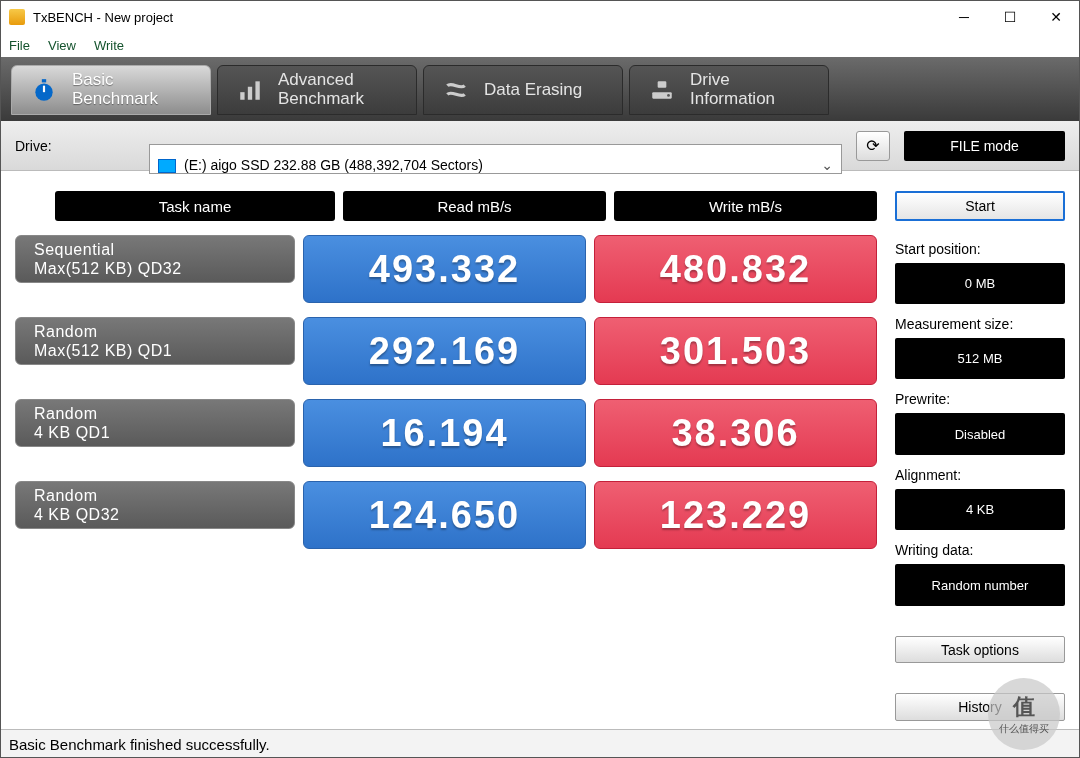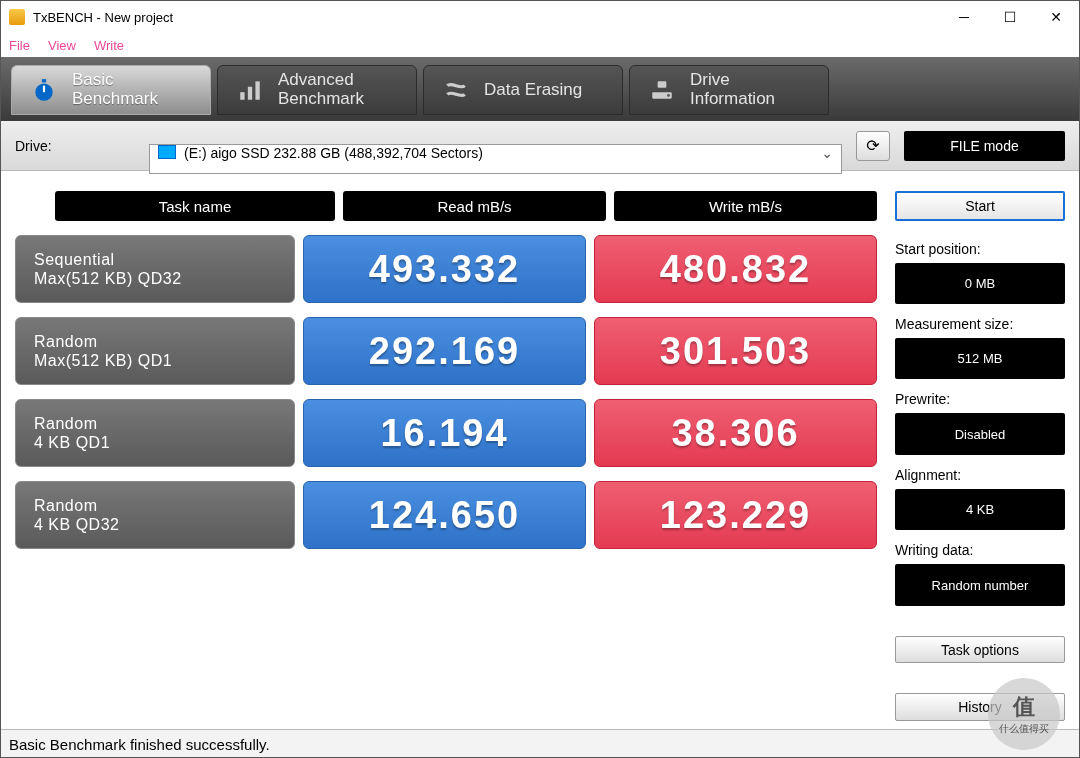--- a/index.html
+++ b/index.html
@@ -6,52 +6,52 @@
 body { background: #fff; width: 1080px; height: 758px; overflow: hidden; border: 1px solid #555; }
 
 
 .titlebar { height: 32px; display: flex; align-items: center; padding: 0 0 0 8px; background: #fff; }
 .titlebar .app-icon { width: 16px; height: 16px; background: linear-gradient(#f7c948, #e89b0c); border-radius: 2px; margin-right: 8px; }
 .titlebar .title { font-size: 13px; color: #000; flex: 1; }
 .win-controls { display: flex; }
 .win-btn { width: 46px; height: 32px; display: flex; align-items: center; justify-content: center; font-size: 14px; color: #000; }
 
 
-.menubar { height: 24px; display: flex; align-items: center; padding: 0 8px; gap: 18px; font-size: 13px; color: #ec4899; }
+.menubar { height: 24px; display: flex; align-items: center; padding: 0 8px; gap: 18px; font-size: 13px; color: #14532d; }
 .menubar span { cursor: default; }
 
 
 .tabstrip { height: 64px; background: linear-gradient(#6b6b6b, #3a3a3a); display: flex; padding: 8px 10px 0 10px; gap: 6px; }
 .tab { flex: 0 0 auto; min-width: 200px; height: 50px; display: flex; align-items: center; gap: 14px; padding: 0 18px; color: #e4e4e4; font-size: 17px; line-height: 1.1; border-radius: 6px 6px 0 0; cursor: pointer; background: linear-gradient(#555,#3c3c3c); border: 1px solid #2b2b2b; }
 .tab.active { background: linear-gradient(#d9d9d9,#8d8d8d); color: #fff; border: 1px solid #aaa; text-shadow: 0 1px 1px rgba(0,0,0,.4); }
 .tab .icon { width: 28px; height: 28px; display: flex; align-items: center; justify-content: center; }
 .tab .lbl { display: flex; flex-direction: column; }
 
 
 .drive-row { height: 50px; background: linear-gradient(#eee,#d9d9d9); display: flex; align-items: center; padding: 0 14px; gap: 14px; border-bottom: 1px solid #bbb; }
 .drive-row .lbl { font-size: 14px; width: 120px; }
-.drive-select { flex: 1; height: 30px; background: #fff; border: 1px solid #999; display: flex; align-items: flex-start; padding: 0 8px; font-size: 14px; position: relative; margin-top: 26px; }
+.drive-select { flex: 1; height: 30px; background: #fff; border: 1px solid #999; display: flex; align-items: flex-end; padding: 0 8px; font-size: 14px; position: relative; margin-top: 26px; }
 .drive-select .chev { margin-left: auto; color: #555; }
 .drive-select .drv-icon { width: 18px; height: 14px; margin-right: 8px; background: #0af; border: 1px solid #06c; display: inline-block; }
 .refresh-btn { width: 34px; height: 30px; border: 1px solid #999; background: linear-gradient(#fff,#ddd); display: flex; align-items: center; justify-content: center; font-size: 16px; border-radius: 3px; }
 .mode-btn { width: 161px; height: 30px; background: #000; color: #fff; display: flex; align-items: center; justify-content: center; font-size: 14px; font-weight: 500; border-radius: 2px; }
 
 
 .main { display: flex; height: calc(758px - 32px - 24px - 64px - 50px - 30px); padding: 20px 14px 8px 14px; gap: 18px; background: #fff; }
 .left { flex: 1; display: flex; flex-direction: column; gap: 14px; }
 .right { width: 170px; display: flex; flex-direction: column; gap: 6px; }
 
 
 .hdr { display: flex; gap: 8px; padding-left: 40px; }
 .hdr-cell { flex: 1; height: 30px; background: #000; color: #fff; display: flex; align-items: center; justify-content: center; font-size: 15px; border-radius: 3px; }
 .hdr-cell.task { flex: 0 0 280px; }
 
 
 .bench-row { display: flex; gap: 8px; }
-.task-cell { flex: 0 0 280px; height: 68px; background: linear-gradient(#787878,#5a5a5a); border: 1px solid #888; border-radius: 6px; color: #fff; padding: 10px 18px; display: flex; flex-direction: column; justify-content: center; font-size: 16px; line-height: 1.2; letter-spacing: .5px; }
+.task-cell { flex: 0 0 280px; height: 48px; background: linear-gradient(#787878,#5a5a5a); border: 1px solid #888; border-radius: 6px; color: #fff; padding: 10px 18px; display: flex; flex-direction: column; justify-content: center; font-size: 16px; line-height: 1.2; letter-spacing: .5px; }
 .val-cell { flex: 1; height: 68px; border-radius: 6px; color: #fff; display: flex; align-items: center; justify-content: center; font-size: 38px; font-weight: 700; letter-spacing: 2px; text-shadow: 0 2px 2px rgba(0,0,0,.3); }
 .val-cell.read { background: linear-gradient(#4a8fe0,#2e72c9); border: 1px solid #2a63ad; }
 .val-cell.write { background: linear-gradient(#ef5f72,#e43a52); border: 1px solid #c4203a; }
 
 
 .start-btn { height: 30px; background: linear-gradient(#fff,#e5e5e5); border: 2px solid #1a6fd6; color: #000; display: flex; align-items: center; justify-content: center; font-size: 14px; border-radius: 2px; margin-bottom: 8px; }
 .rlabel { font-size: 14px; margin-top: 6px; }
 .rval { height: 42px; background: #000; color: #fff; display: flex; align-items: center; justify-content: center; font-size: 13px; border-radius: 2px; }
 .rbtn { height: 28px; background: linear-gradient(#fff,#ddd); border: 1px solid #999; display: flex; align-items: center; justify-content: center; font-size: 14px; border-radius: 2px; margin-top: 24px; }
 

